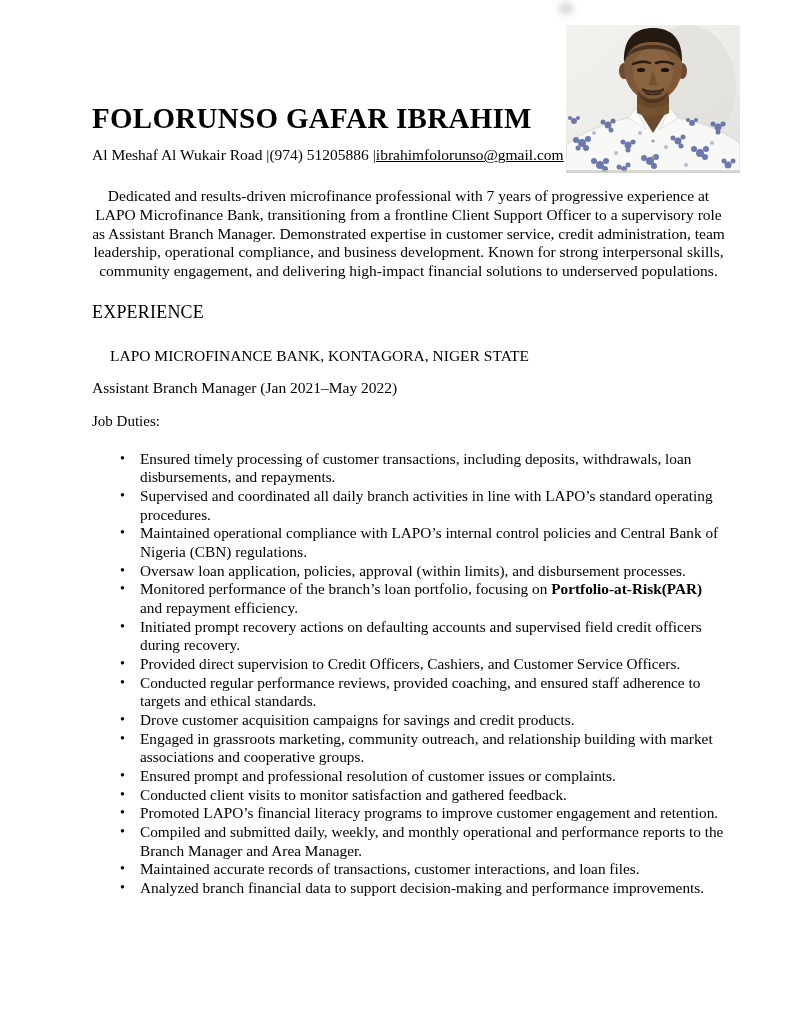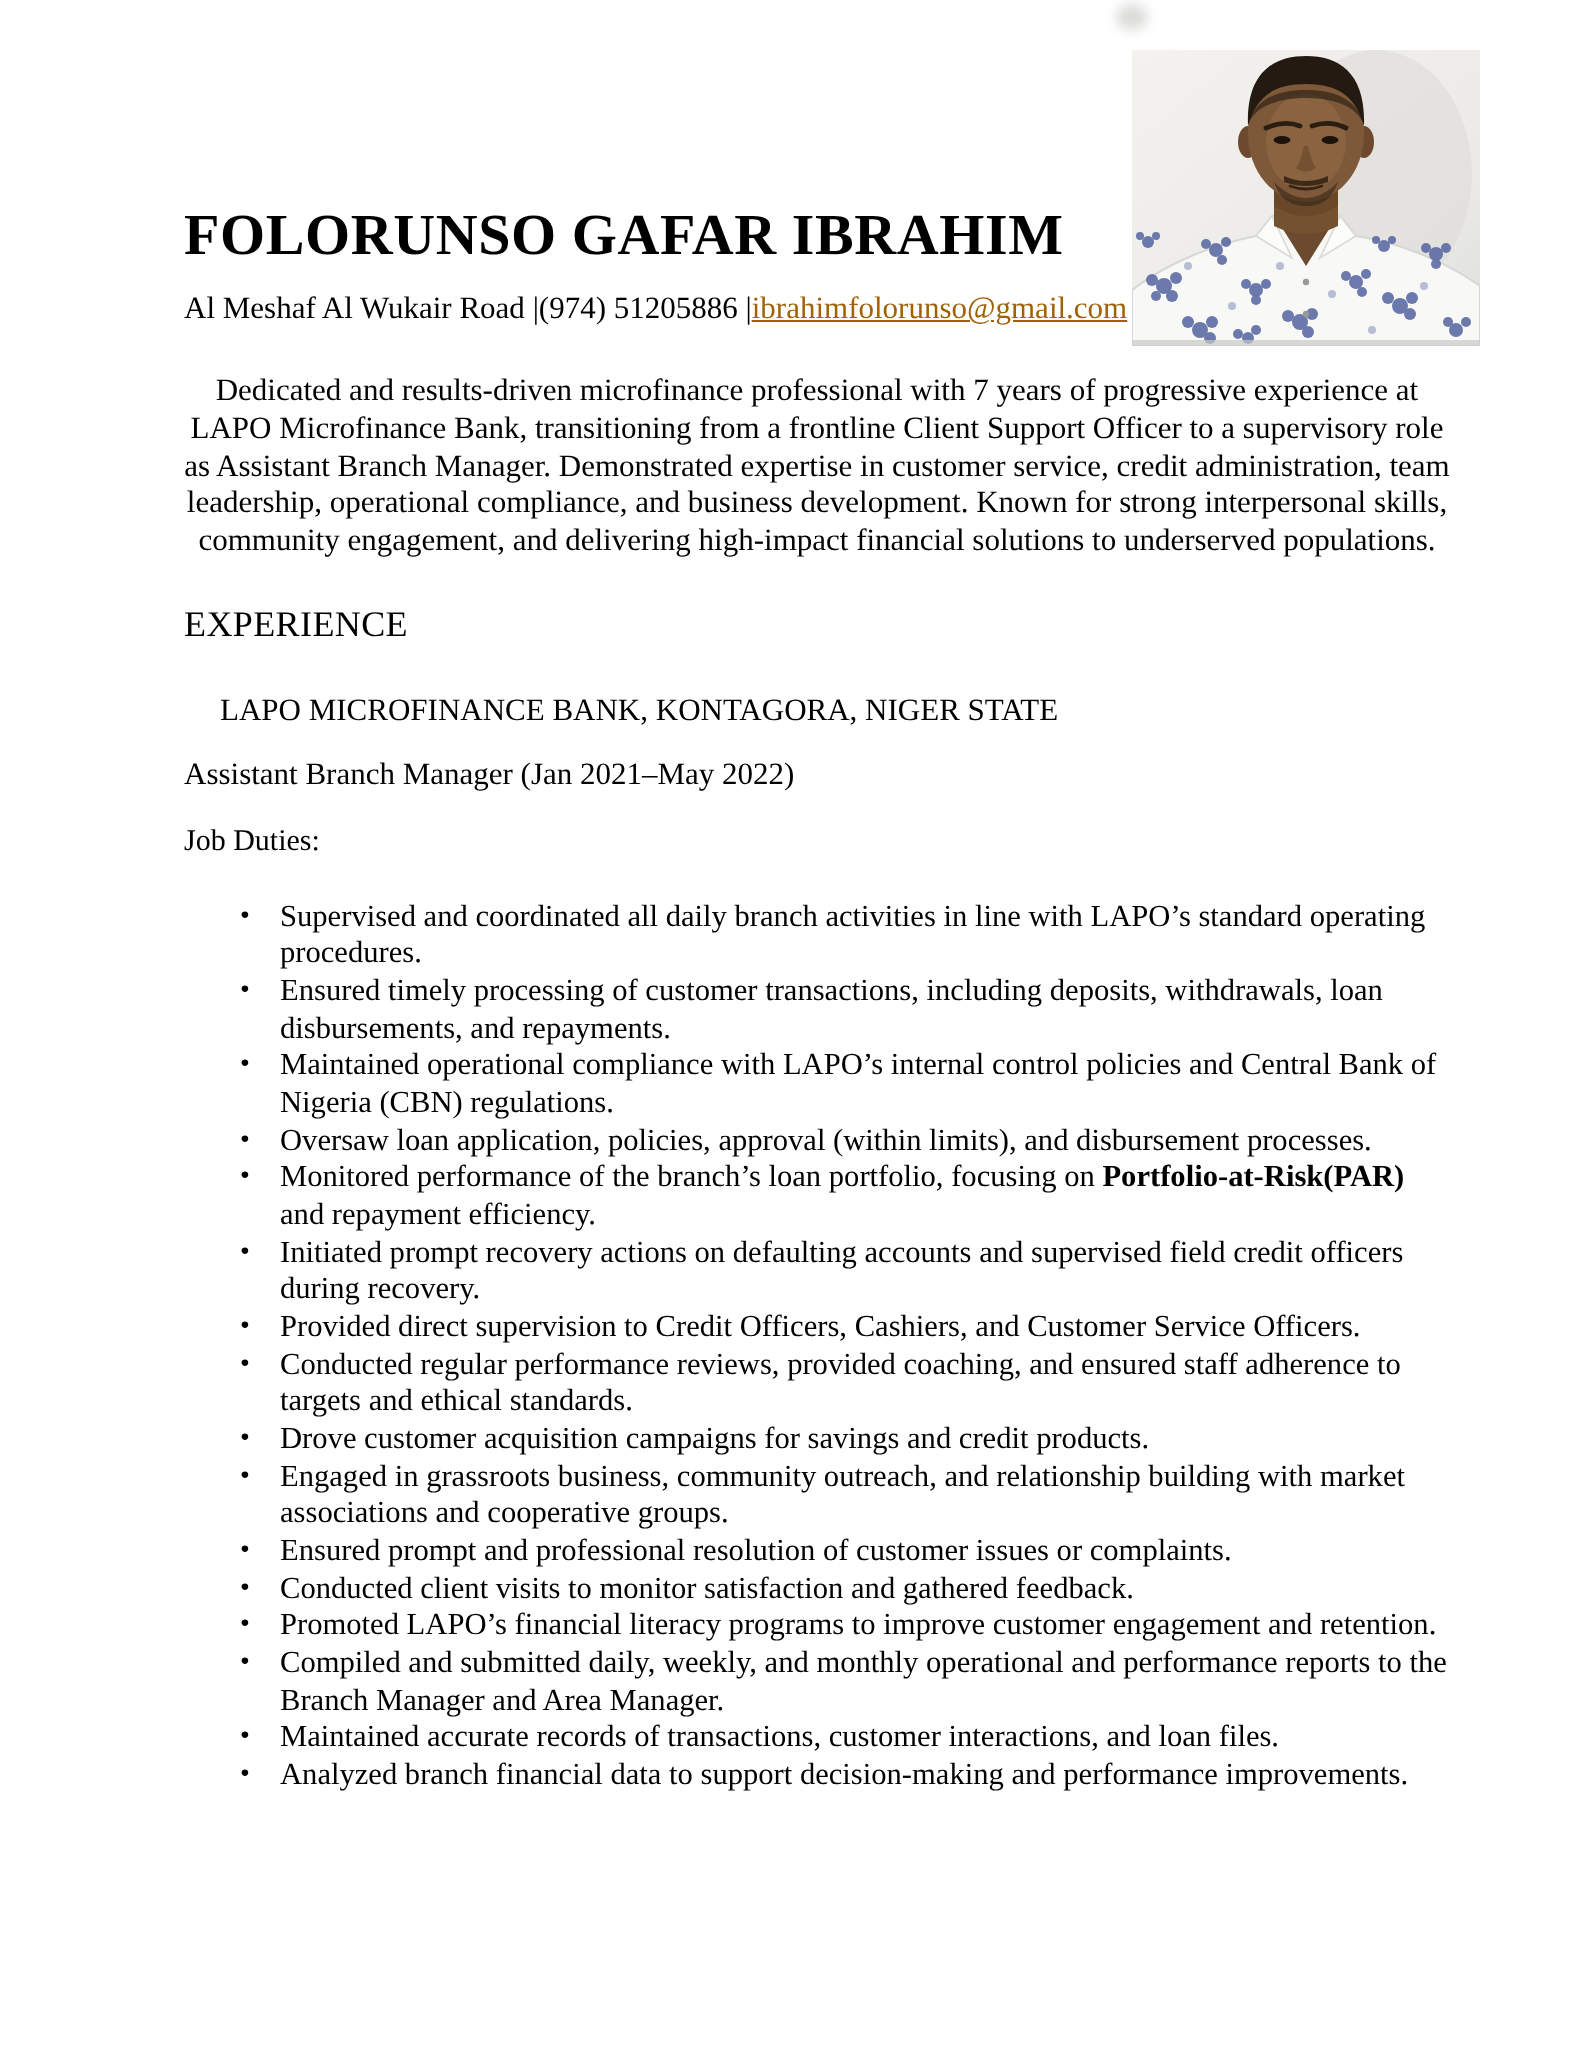--- a/index.html
+++ b/index.html
@@ -26,21 +26,21 @@
     font-weight: bold;
     letter-spacing: 0.3px;
     white-space: nowrap;
   }
   .contact {
     margin: 13px 0 0 0;
     font-size: 15.5px;
     line-height: 1.2;
   }
   .contact a.email {
-    color: #a16207;
+    color: #000000;
     text-decoration: underline;
     cursor: pointer;
   }
   .summary {
     margin: 22px 0 0 0;
     font-size: 15.5px;
     line-height: 1.21;
     text-align: center;
   }
   .section-title {
@@ -244,30 +244,30 @@
 
     <h2 class="section-title">EXPERIENCE</h2>
 
     <h3 class="employer">LAPO MICROFINANCE BANK, KONTAGORA, NIGER STATE</h3>
 
     <p class="role">Assistant Branch Manager (Jan 2021–May 2022)</p>
 
     <p class="duties-label">Job Duties:</p>
 
     <ul class="duties" id="duties-list">
+        <li>Ensured timely processing of customer transactions, including deposits, withdrawals, loan disbursements, and repayments.</li>
         <li>Supervised and coordinated all daily branch activities in line with LAPO’s standard operating procedures.</li>
-        <li>Ensured timely processing of customer transactions, including deposits, withdrawals, loan disbursements, and repayments.</li>
         <li>Maintained operational compliance with LAPO’s internal control policies and Central Bank of Nigeria (CBN) regulations.</li>
         <li>Oversaw loan application, policies, approval (within limits), and disbursement processes.</li>
         <li><span>Monitored performance of the branch’s loan portfolio, focusing on </span><b>Portfolio-at-Risk(PAR)</b><span> and repayment efficiency.</span></li>
         <li>Initiated prompt recovery actions on defaulting accounts and supervised field credit officers during recovery.</li>
         <li>Provided direct supervision to Credit Officers, Cashiers, and Customer Service Officers.</li>
         <li>Conducted regular performance reviews, provided coaching, and ensured staff adherence to targets and ethical standards.</li>
         <li>Drove customer acquisition campaigns for savings and credit products.</li>
-        <li>Engaged in grassroots business, community outreach, and relationship building with market associations and cooperative groups.</li>
+        <li>Engaged in grassroots marketing, community outreach, and relationship building with market associations and cooperative groups.</li>
         <li>Ensured prompt and professional resolution of customer issues or complaints.</li>
         <li>Conducted client visits to monitor satisfaction and gathered feedback.</li>
         <li>Promoted LAPO’s financial literacy programs to improve customer engagement and retention.</li>
         <li>Compiled and submitted daily, weekly, and monthly operational and performance reports to the Branch Manager and Area Manager.</li>
         <li>Maintained accurate records of transactions, customer interactions, and loan files.</li>
         <li>Analyzed branch financial data to support decision-making and performance improvements.</li>
       </ul>
   </div>
 
 </div>

